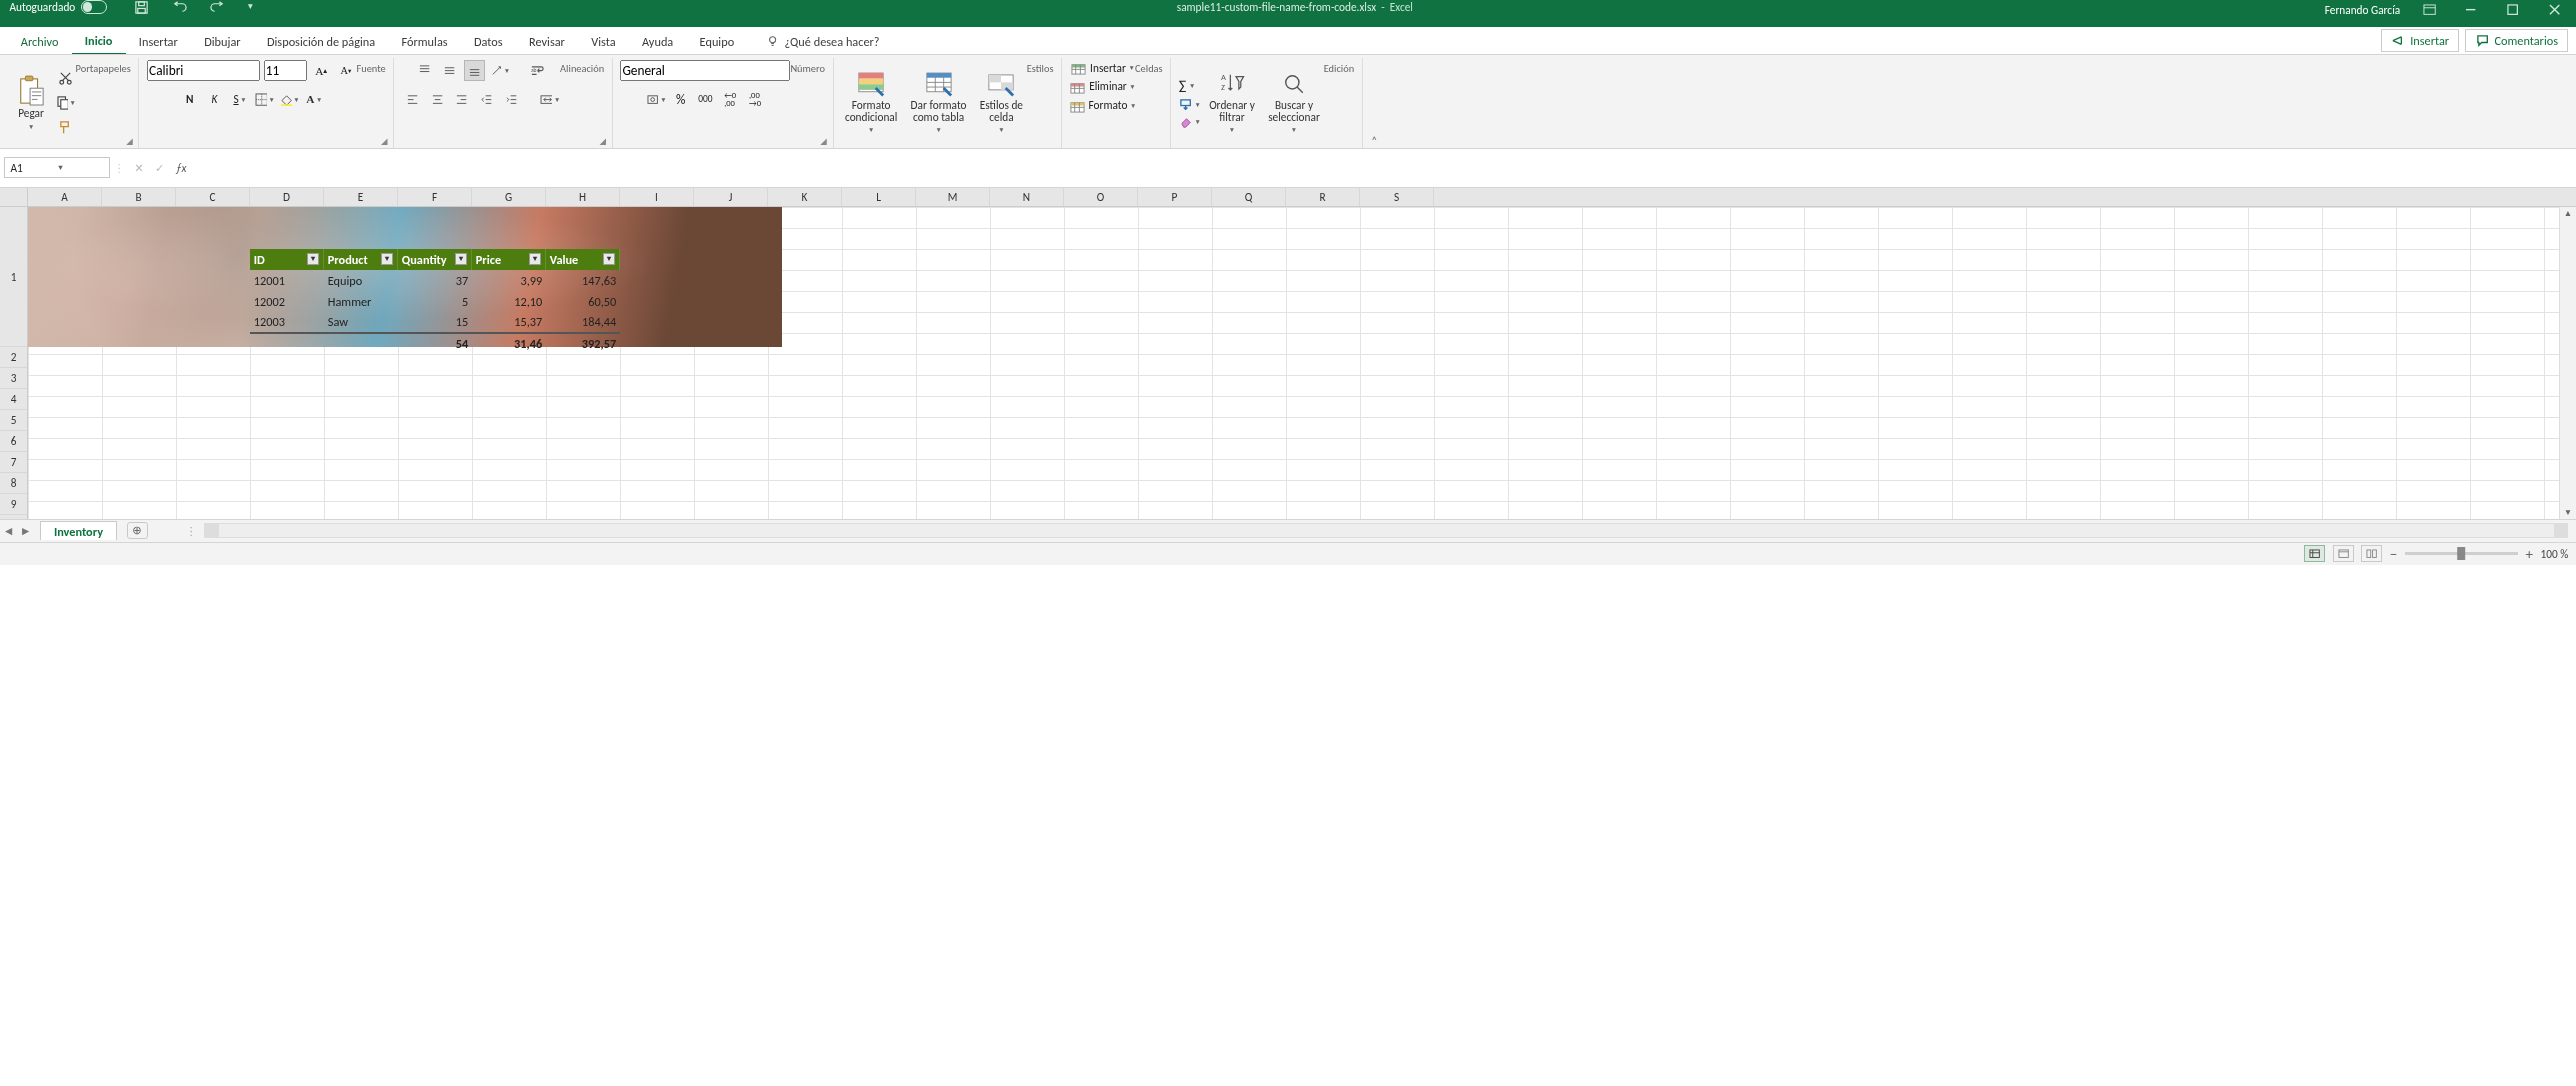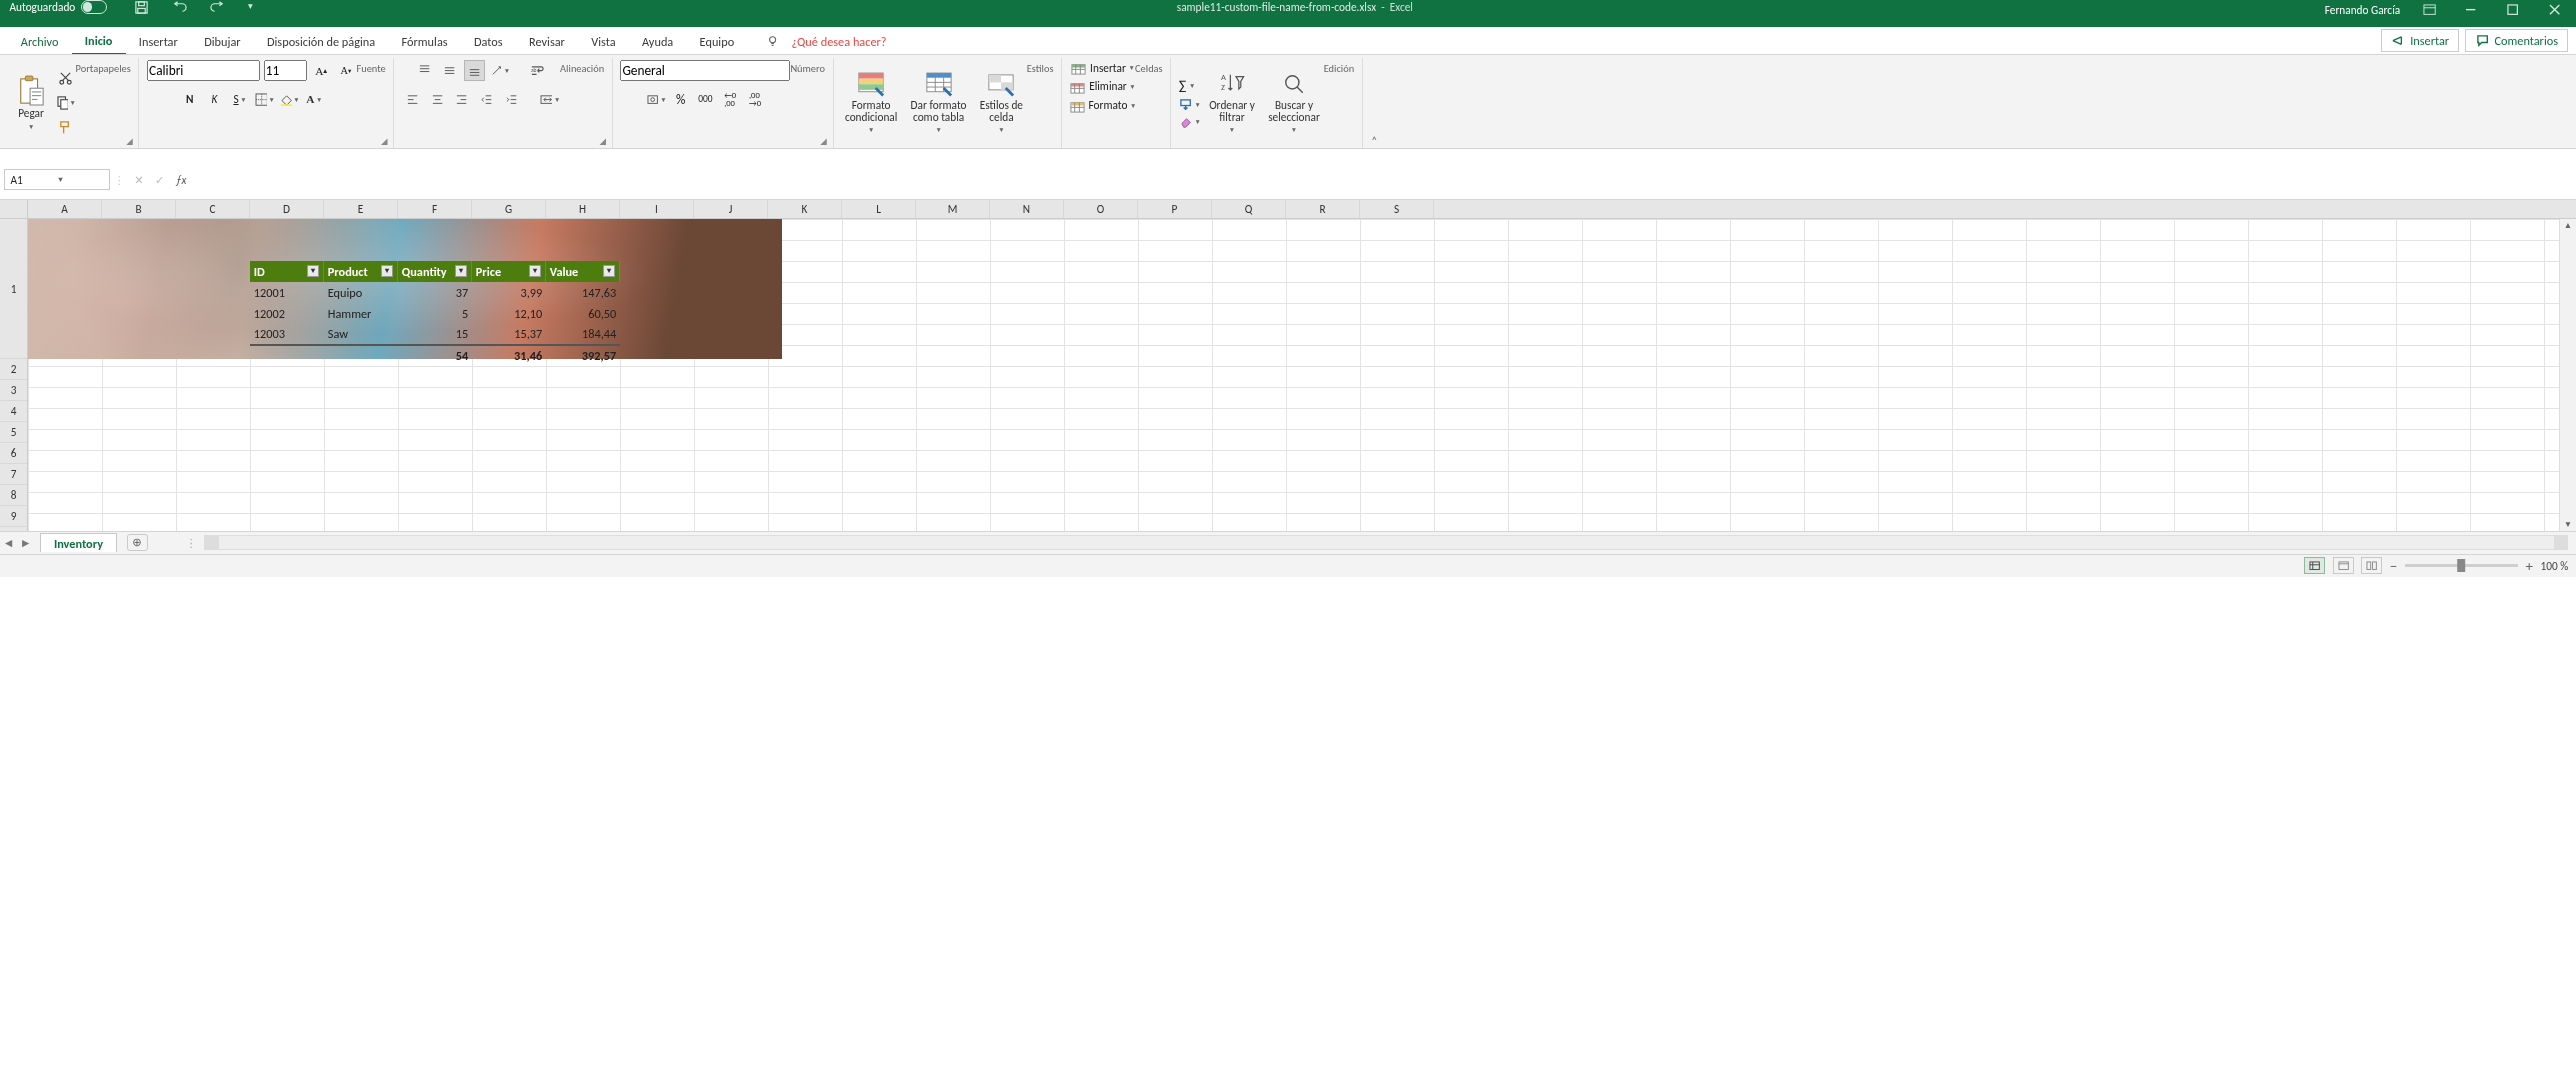--- a/index.html
+++ b/index.html
@@ -20,21 +20,21 @@
   .title-center .fn { color: #e7f3ec; }
   .title-center .app { color:#cfe8db; }
   .title-right { display:flex; align-items:center; gap: 17px; margin-right: 3.8px; }
   .winbtn { width:24.6px; height:19px; display:flex; justify-content:center; align-items:center; }
 
   
   .tabs { height: 28px; background:#fff; display:flex; align-items:flex-end; padding: 0 7.6px; border-bottom: 0.9px solid #d4d4d4; }
   .tab { padding: 5.7px 13.2px 4.7px; font-size: 12.3px; color:#3b3b3b; cursor:pointer; }
   .tab.file { color:#186a3b; font-weight:400; }
   .tab.active { color:#0f7240; border-bottom: 1.9px solid #0f7240; font-weight:600; }
-  .tabs .search { display:flex; align-items:center; gap:12px; color:#ef4444; margin-left: 5.7px; }
+  .tabs .search { display:flex; align-items:center; gap:5px; color:#404040; margin-left: 5.7px; }
   .tabs .right-buttons { margin-left:auto; display:flex; gap:5.7px; padding-bottom:1.9px;}
   .pill { display:flex; align-items:center; gap:5.7px; border:0.9px solid #ccc; padding:2.8px 9.4px; font-size:12.3px; color:#0f7240; background:#fff; }
 
   
   .ribbon {
     background:#f3f3f3; border-bottom:0.9px solid #d4d4d4;
     display:flex; align-items:stretch; height:94px; padding: 3.8px 5.7px 0 5.7px;
   }
   .group { display:flex; justify-content:space-between; padding: 1.9px 7.6px 1.9px; border-right:0.9px solid #dcdcdc; }
   .group:last-child { border-right:none; }
@@ -46,21 +46,21 @@
   .col { display:flex; flex-direction:column; gap:3.8px; }
   .row { display:flex; align-items:center; gap:3.8px; }
   .sq { width:21px; height:21px; display:flex; justify-content:center; align-items:center; border:0.9px solid transparent; }
   .dd::after{ content:"▾"; font-size:7.6px; color:#666; margin-left:2.8px; }
   .font-sel { width:113px; }
   .size-sel { width:43px; }
   .numfmt { width:170px; }
   .ribbon-collapse { width:23px; display:flex; align-items:flex-end; justify-content:center; color:#666; font-size:11.3px; }
 
   
-  .fxbar { height:39px; background:#fff; border-bottom:0.9px solid #d4d4d4; display:flex; align-items:center;margin-top:12px; }
+  .fxbar { height:39px; background:#fff; border-bottom:0.9px solid #d4d4d4; display:flex; align-items:center; }
   .namebox { width:106px; border:0.9px solid #c9c9c9; height:21px; margin:0 3.8px; display:flex; align-items:center; padding:0 5.7px; background:#fff;}
   .namebox span { flex:1; }
   .fx-btns { display:flex; align-items:center; gap:11.3px; padding:0 9.4px; color:#999; }
   .fx-label { font-style:italic; color:#555; padding-right:5.7px;}
   .fx-input { flex:1; border:none; height:21px; outline:none; padding:0 3.8px; }
 
   
   .sheet-area { position:relative; height: 312px; background:#fff; display:flex; }
   .rowhdrs { width:28px; background:#e6e6e6; border-right:0.9px solid #ccc; }
   .colhdrs { height:19px; background:#e6e6e6; display:flex; border-bottom:0.9px solid #ccc; }

